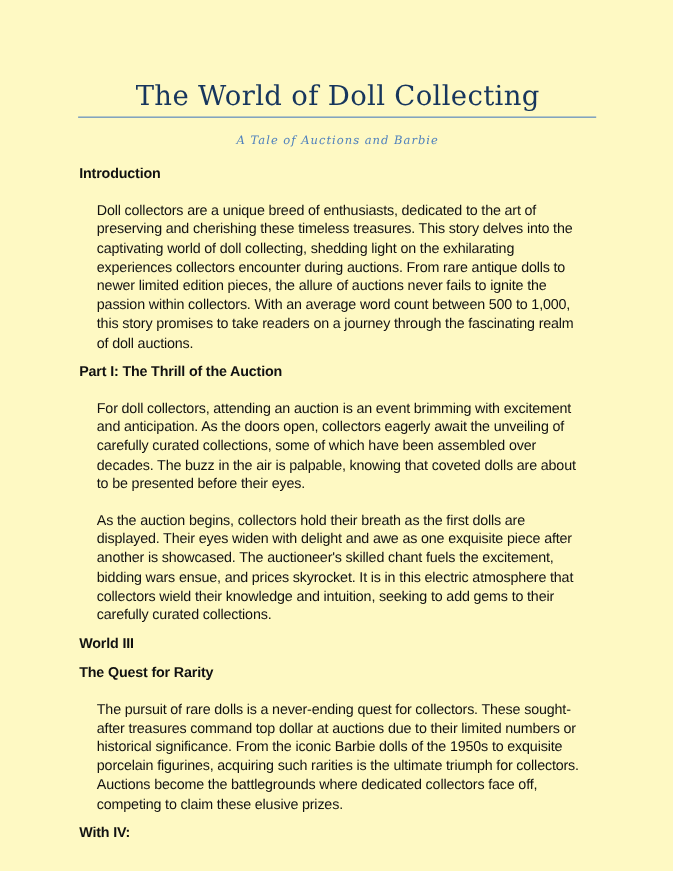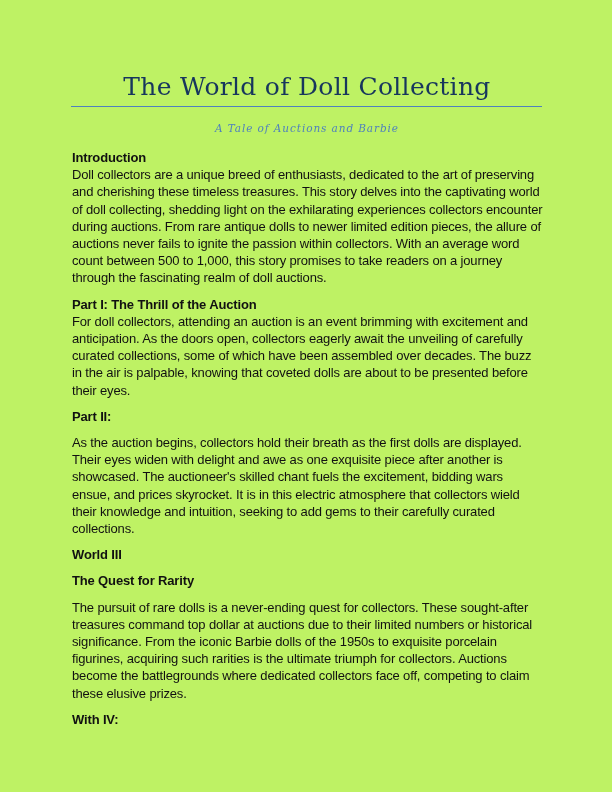--- a/index.html
+++ b/index.html
@@ -11,21 +11,21 @@
       width: 612px;
       height: 792px;
       position: relative;
       overflow: hidden;
     }
     .page {
       position: absolute;
       left: 0; top: 0;
       width: 612px;
       height: 792px;
-      background: #bef264;
+      background: #fef9c3;
     }
     .title {
       position: absolute;
       left: 72px;
       width: 470px;
       top: 70px;
       text-align: center;
       font-family: "DejaVu Serif", "Liberation Serif", serif;
       font-size: 25px;
       color: #17365d;
@@ -64,21 +64,21 @@
       font-size: 13px;
       line-height: 17.2px;
       color: #111111;
       letter-spacing: -0.15px;
     }
     .h {
       font-weight: bold;
       margin: 0;
     }
     .p {
-      margin: 0;
+      margin: 16px;
     }
     .gap-after { margin-bottom: 9px; }
   </style>
 </head>
 <body>
 
 <div class="page">
 
   <h1 class="title">The World of Doll Collecting</h1>
   <div class="title-rule"></div>
@@ -86,21 +86,20 @@
 
   <div class="content">
 
     <p class="h">Introduction</p>
     <p class="p gap-after">Doll collectors are a unique breed of enthusiasts, dedicated to the art of preserving and cherishing these timeless treasures. This story delves into the captivating world of doll collecting, shedding light on the exhilarating experiences collectors encounter during auctions. From rare antique dolls to newer limited edition pieces, the allure of auctions never fails to ignite the passion within collectors. With an average word count between 500 to 1,000, this story promises to take readers on a journey through the fascinating realm of doll auctions.</p>
 
 
     <p class="h">Part I: The Thrill of the Auction</p>
     <p class="p gap-after">For doll collectors, attending an auction is an event brimming with excitement and anticipation. As the doors open, collectors eagerly await the unveiling of carefully curated collections, some of which have been assembled over decades. The buzz in the air is palpable, knowing that coveted dolls are about to be presented before their eyes.</p>
 
-    <p class="h gap-after">Part II:</p>
     <p class="p gap-after">As the auction begins, collectors hold their breath as the first dolls are displayed. Their eyes widen with delight and awe as one exquisite piece after another is showcased. The auctioneer's skilled chant fuels the excitement, bidding wars ensue, and prices skyrocket. It is in this electric atmosphere that collectors wield their knowledge and intuition, seeking to add gems to their carefully curated collections.</p>
 
     <p class="h gap-after">World III</p>
     <p class="h gap-after">The Quest for Rarity</p>
     <p class="p gap-after">The pursuit of rare dolls is a never-ending quest for collectors. These sought-after treasures command top dollar at auctions due to their limited numbers or historical significance. From the iconic Barbie dolls of the 1950s to exquisite porcelain figurines, acquiring such rarities is the ultimate triumph for collectors. Auctions become the battlegrounds where dedicated collectors face off, competing to claim these elusive prizes.</p>
 
     <p class="h">With IV:</p>
 
   </div>
 </div>

